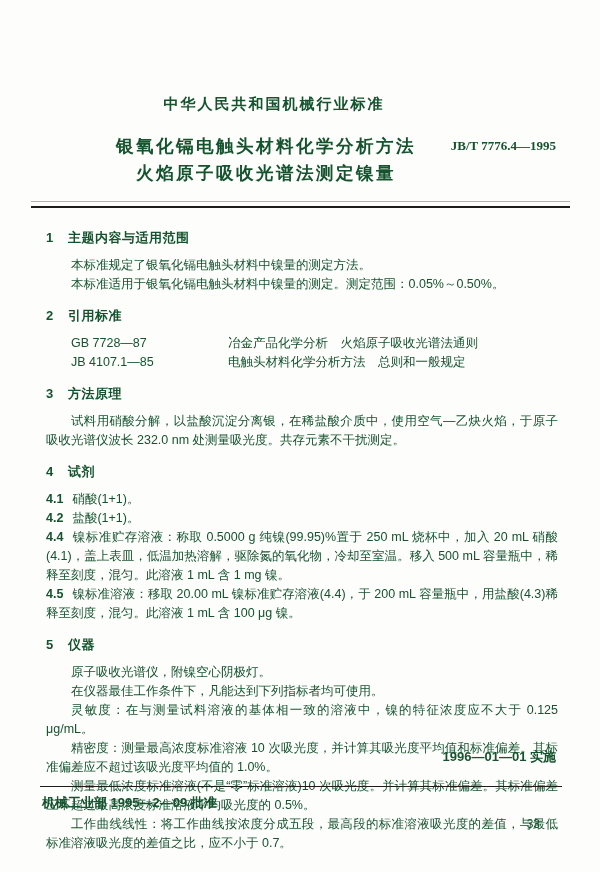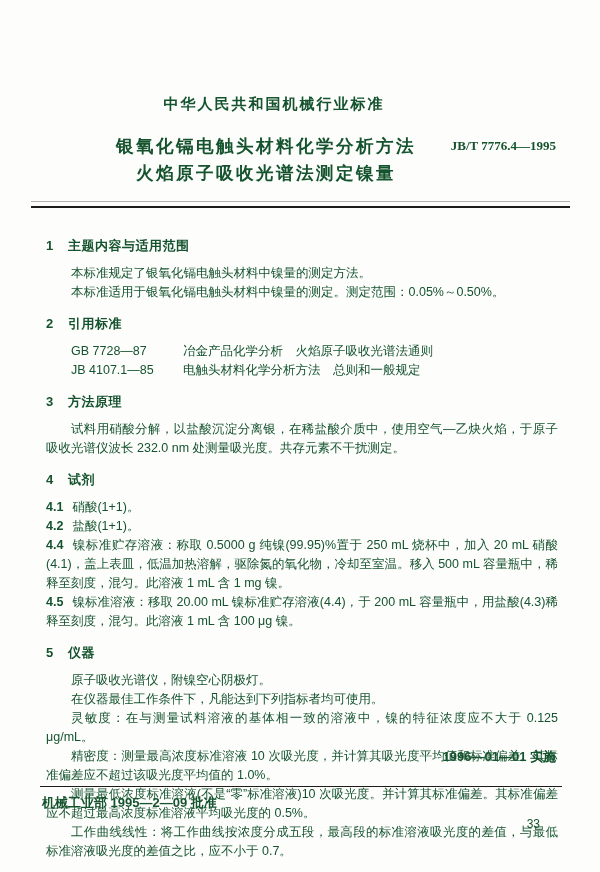--- a/index.html
+++ b/index.html
@@ -45,31 +45,30 @@
     height:4px;
     border-top:1px solid #b4b2ae;
     border-bottom:2.5px solid #1d1c1a;
   }
   
   .content{
     padding:8px 42px 0 46px;
     font-size:12.5px;
     line-height:19px;
     text-align:justify;
-    margin-top:8px;
   }
   .sec-heading{
     font-size:13px;
     font-weight:bold;
     margin:12px 0 9px 0;
     letter-spacing:0.5px;
   }
   .sec-heading .sec-num{display:inline-block;min-width:22px;}
   .para{margin:0;text-indent:2em;}
-  .ref-row{display:flex;margin-left:2em;}
+  .ref-row{display:flex;margin-left:2em;gap:45px;}
   .ref-code{width:112px;flex-shrink:0;}
   .ref-text{flex:1;}
   .item{margin:0;}
   .item-num{font-weight:bold;padding-right:9px;}
   
   .footer-rule{
     position:absolute;
     left:40px;right:38px;top:786px;
     border-top:1.5px solid #1d1c1a;
   }

